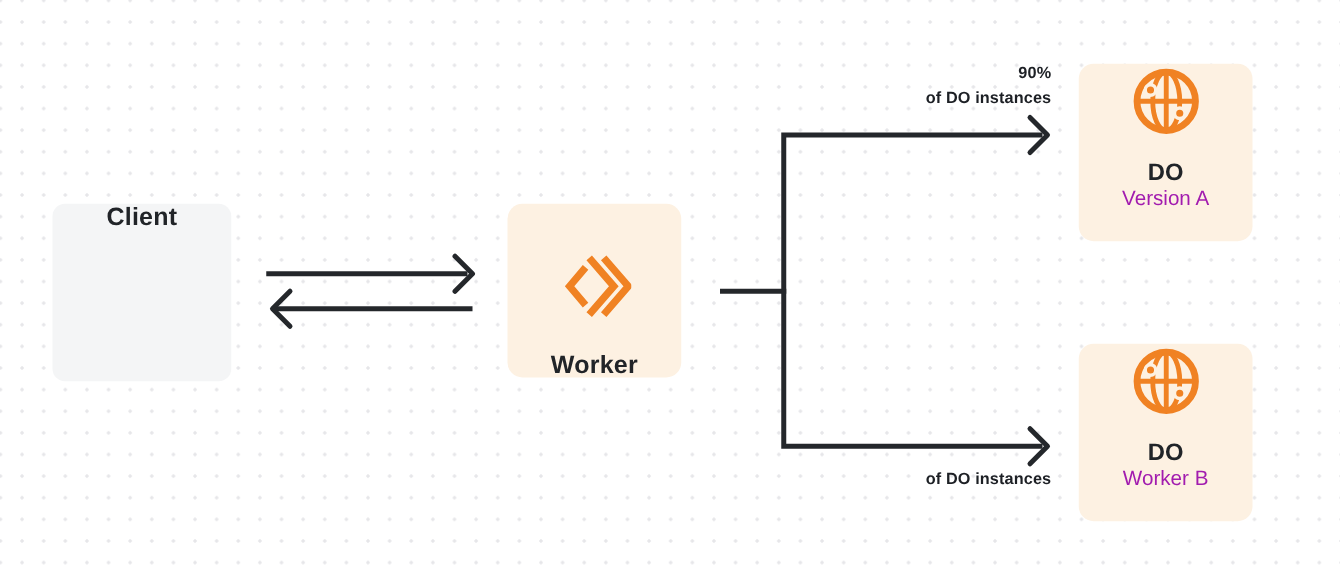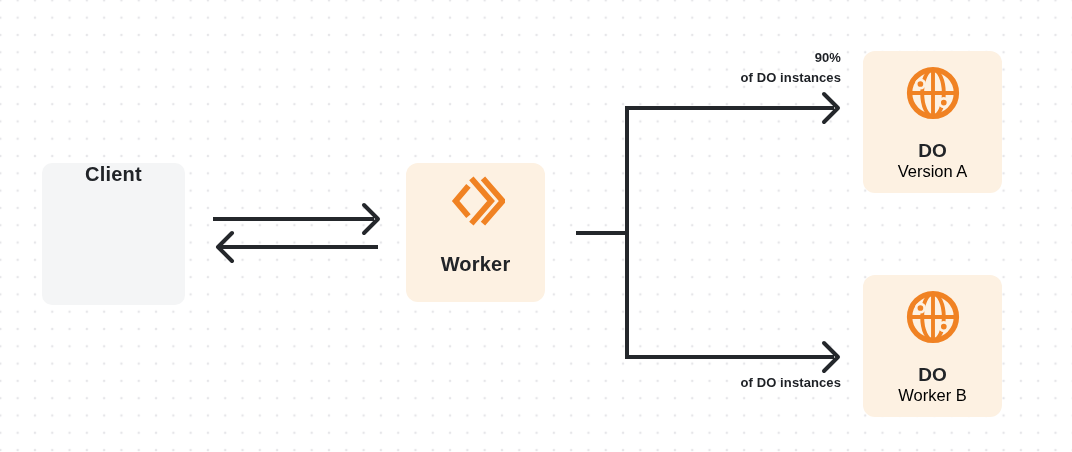--- a/index.html
+++ b/index.html
@@ -42,56 +42,55 @@
   .node-client .node-label {
     font-size: 20px;
     font-weight: bold;
     letter-spacing: 0.2px;
   }
   .node-worker {
     left: 406px; top: 163px;
     width: 139px; height: 139px;
     background: #fdf1e2;
     border-radius: 12px;
-    padding-top: 6px;
+    padding-top: 34px;
   }
   .node-worker .icon-wrap {
     width: 58px; height: 64px;
     display: block;
   }
   .node-worker .node-label {
     margin-top: 20px;
     font-size: 20px;
     font-weight: bold;
     letter-spacing: 0.2px;
   }
   .node-do {
     width: 139px; height: 142px;
     background: #fdf1e2;
     border-radius: 12px;
-    padding-top: 12px;
     left: 863px;
   }
   .node-do-a { top: 51px; }
   .node-do-b { top: 275px; }
   .node-do .icon-wrap {
     width: 60px; height: 60px;
     display: block;
   }
   .node-do .node-title {
     margin-top: 17px;
     font-size: 19px;
     font-weight: bold;
     line-height: 21px;
   }
   .node-do .node-subtitle {
     font-size: 16.5px;
     font-weight: normal;
     line-height: 21px;
-    color: #000000;
+    color: #a21caf;
   }
   .branch-label {
     position: absolute;
     width: 240px;
     text-align: right;
     color: #1d2025;
     font-size: 13px;
     font-weight: bold;
     line-height: 20px;
     letter-spacing: 0.1px;

